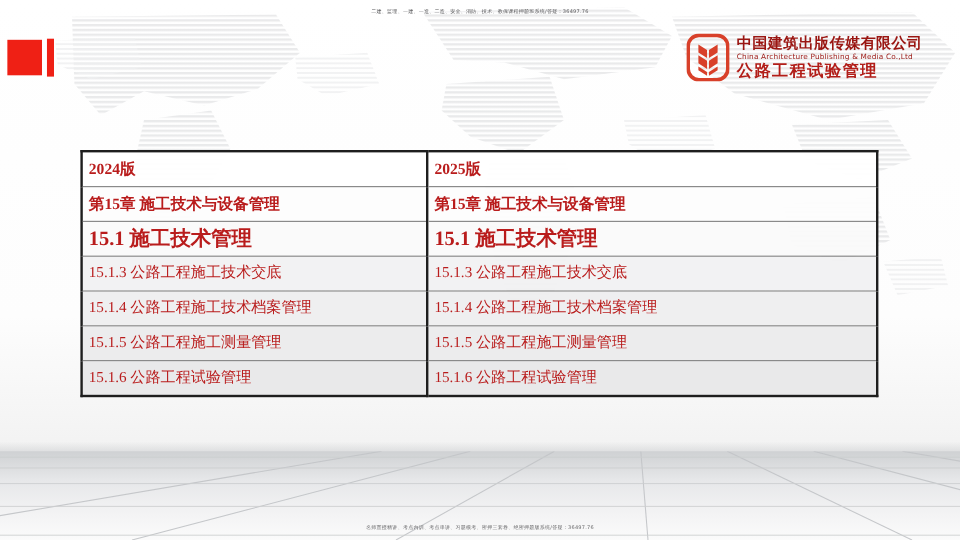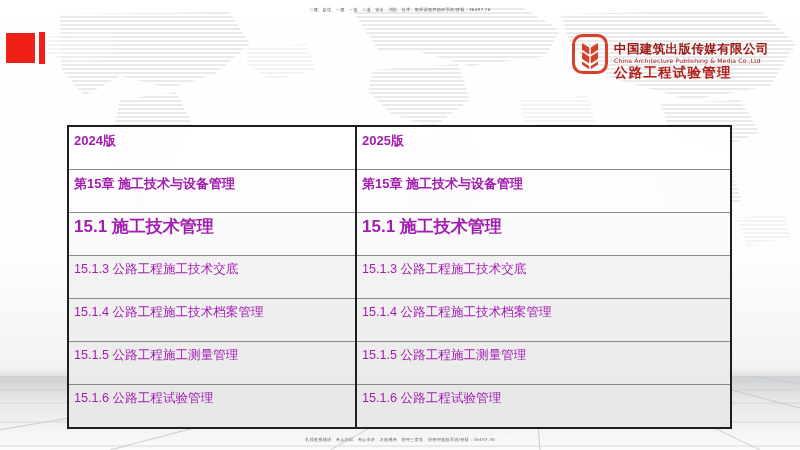--- a/index.html
+++ b/index.html
@@ -67,21 +67,21 @@
 
   
   .logo-wrap {
     position: absolute;
     left: 572px; top: 28px;
     display: flex;
     align-items: center;
     gap: 6px;
   }
   .logo-mark { width: 36px; height: 40px; flex: none; }
-  .logo-text { line-height: 1; padding-top: 15px; }
+  .logo-text { line-height: 1; padding-top: 1px; }
   .logo-cn-company {
     font-size: 12.5px;
     font-weight: 700;
     color: #9a1612;
     letter-spacing: 0.4px;
     white-space: nowrap;
   }
   .logo-en {
     font-size: 6.1px;
     color: #9a1612;
@@ -125,28 +125,28 @@
     border-collapse: collapse;
     table-layout: fixed;
     width: 663px;
     background: transparent;
   }
   table.cmp col.c1 { width: 288px; }
   table.cmp col.c2 { width: 375px; }
 
   table.cmp td {
     border: 1px solid #8a8a8a;
-    padding: 2px 4px 17px 5px;
+    padding: 2px 4px 3px 5px;
     vertical-align: middle;
     height: 23px;
     font-size: 12.6px;
-    color: #a21caf;
+    color: #b91c1c;
     white-space: nowrap;
     overflow: hidden;
-    font-family: Liberation Sans, sans-serif;
+    font-family: Liberation Serif, serif;
   }
 
   
   table.cmp tr:first-child td { border-top: 2px solid #1e1e1e; }
   table.cmp tr:last-child td  { border-bottom: 2px solid #1e1e1e; }
   table.cmp td:first-child    { border-left: 2px solid #1e1e1e; }
   table.cmp td:last-child     { border-right: 2px solid #1e1e1e; }
   
   table.cmp td.col-left  { border-right: 2px solid #1e1e1e; }
   table.cmp td.col-right { border-left: 2px solid #1e1e1e; }

